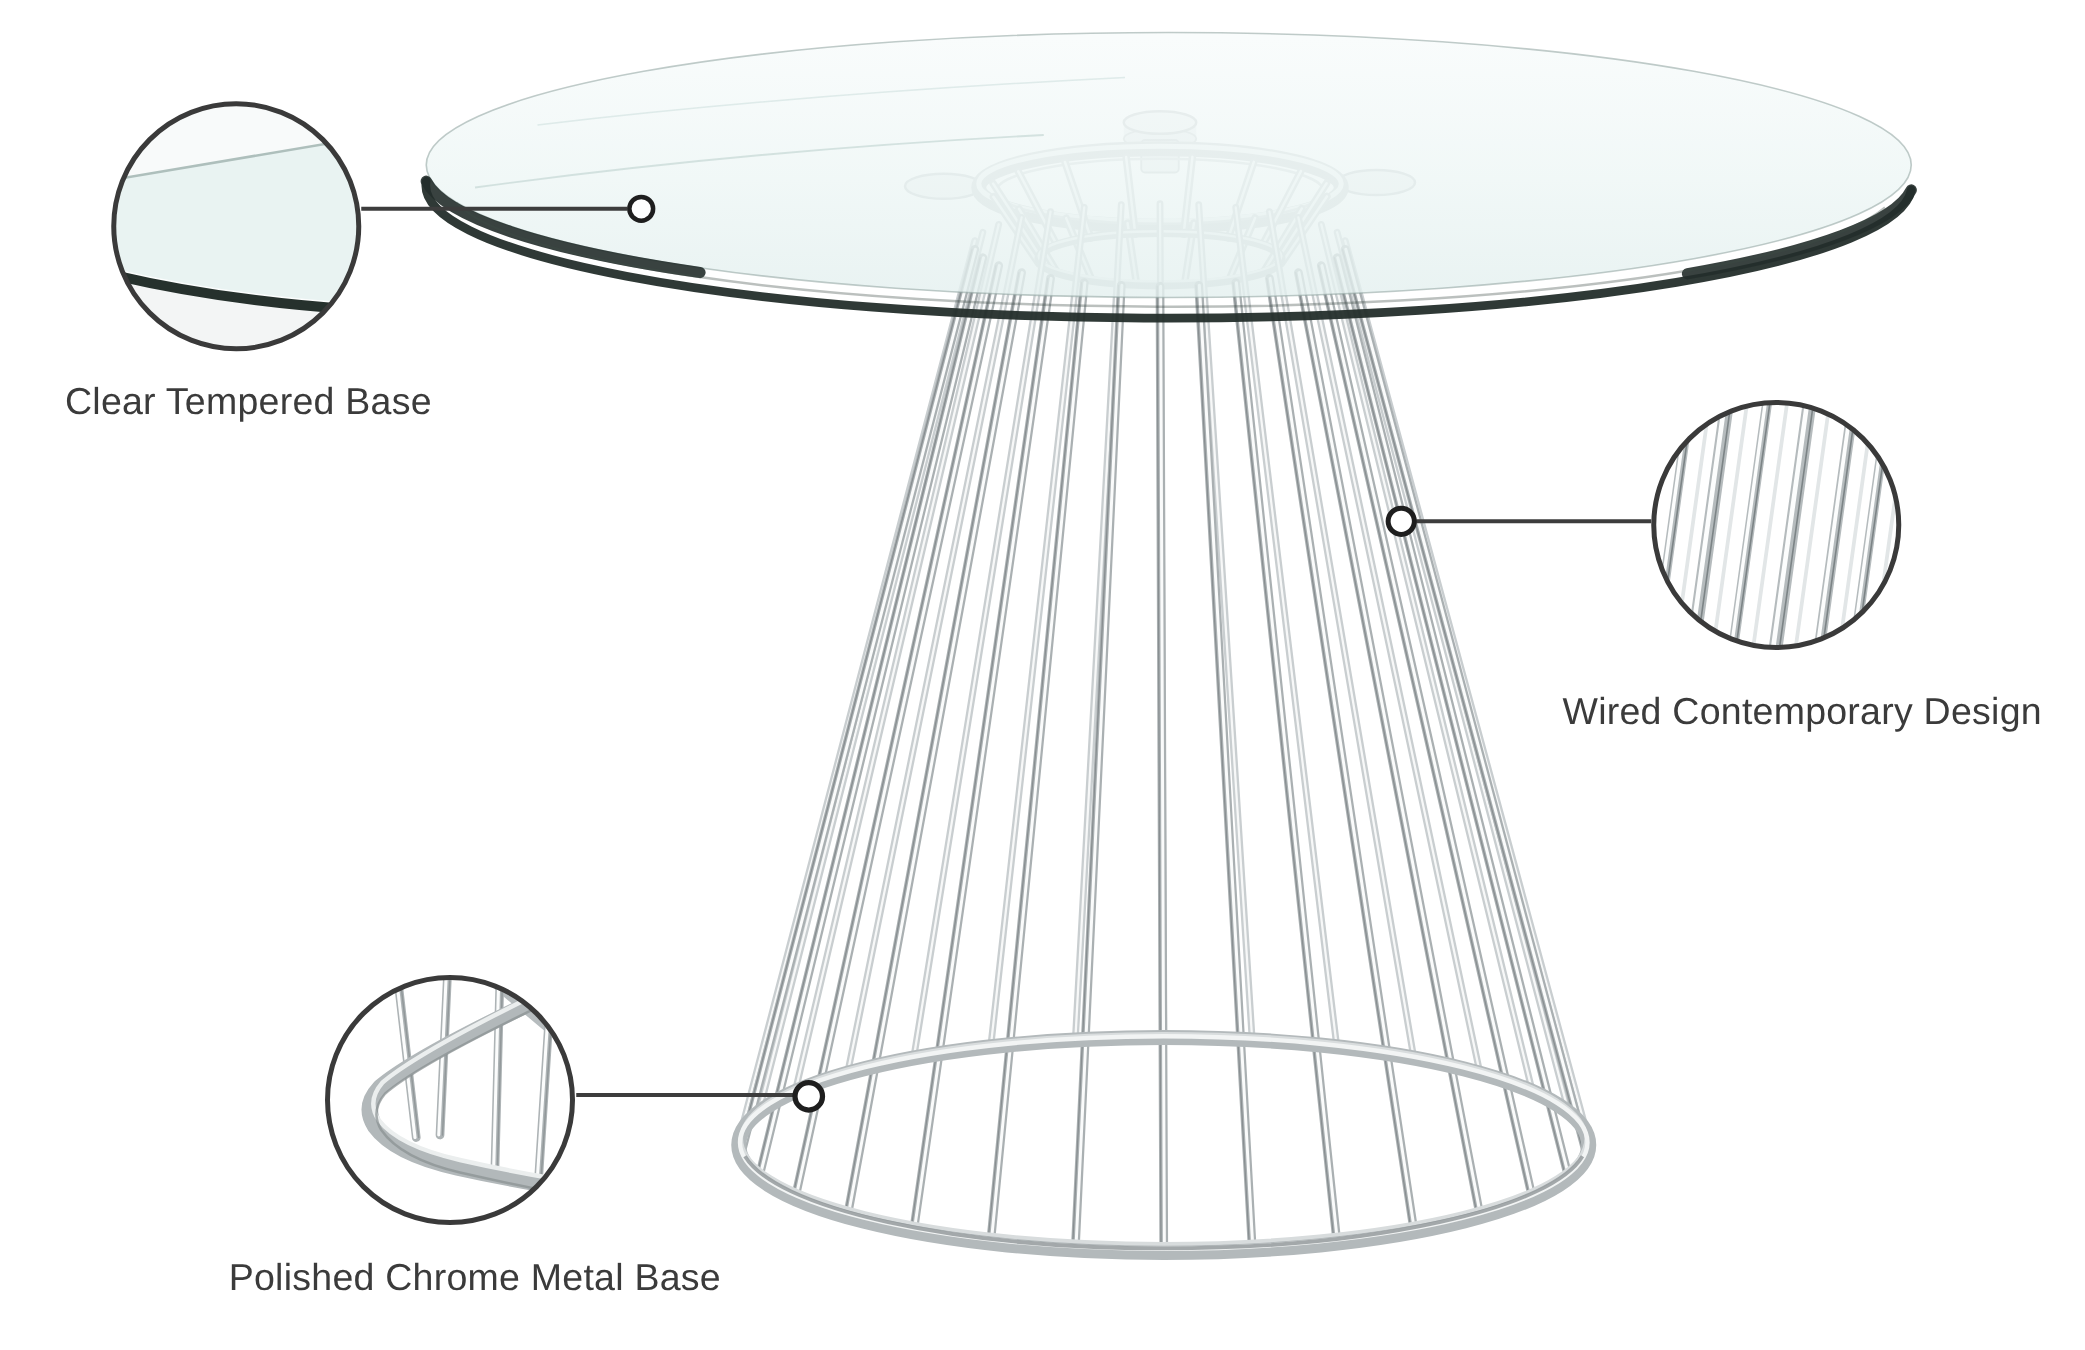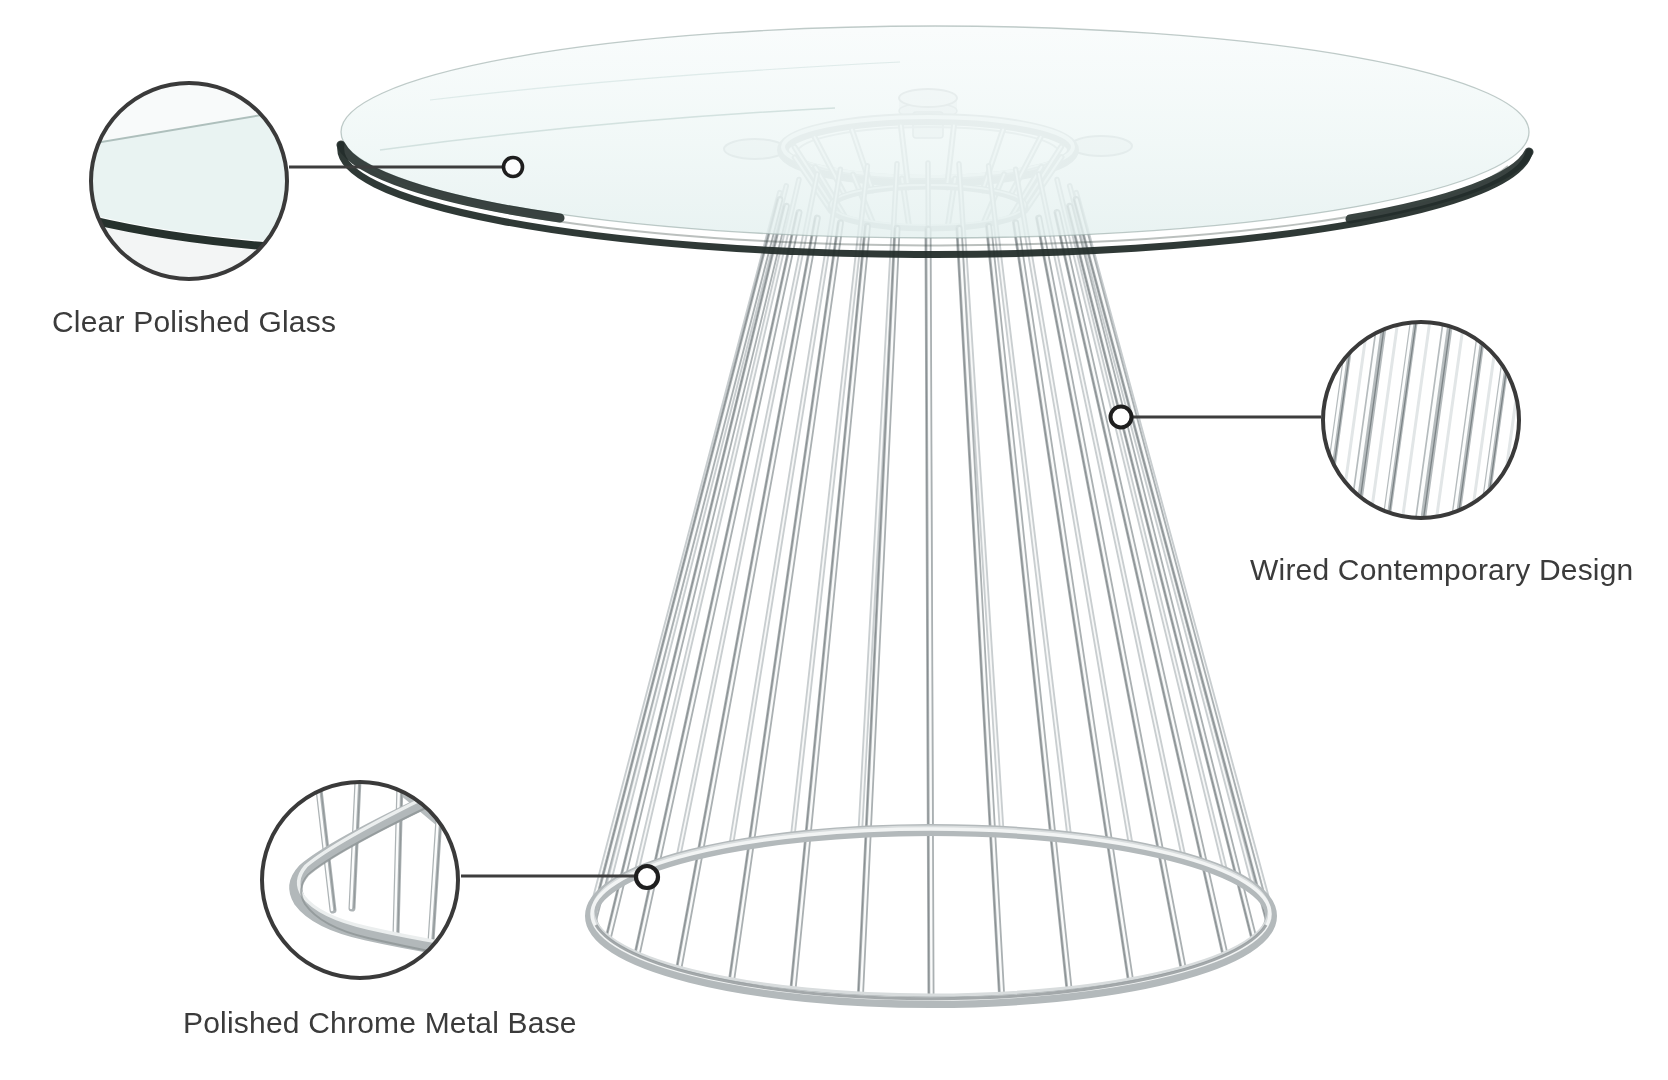--- a/index.html
+++ b/index.html
@@ -269,16 +269,16 @@
     <g>
       <line x1="1133" y1="417" x2="1321" y2="417" stroke="#3d3d3d" stroke-width="3.2"></line>
       <circle cx="1121" cy="417" r="10.5" fill="#ffffff" stroke="#1e1e1e" stroke-width="4"></circle>
     </g>
     <g>
       <line x1="461" y1="876" x2="635" y2="876" stroke="#3d3d3d" stroke-width="3.2"></line>
       <circle cx="647" cy="877" r="11" fill="#ffffff" stroke="#1e1e1e" stroke-width="4.2"></circle>
     </g>
   </svg>
 
-  <div class="callout-label" id="label-glass">Clear Polished Glass</div>
+  <div class="callout-label" id="label-glass">Clear Tempered Base</div>
   <div class="callout-label" id="label-wires">Wired Contemporary Design</div>
   <div class="callout-label" id="label-base">Polished Chrome Metal Base</div>
 </div>
 
 </body></html>

